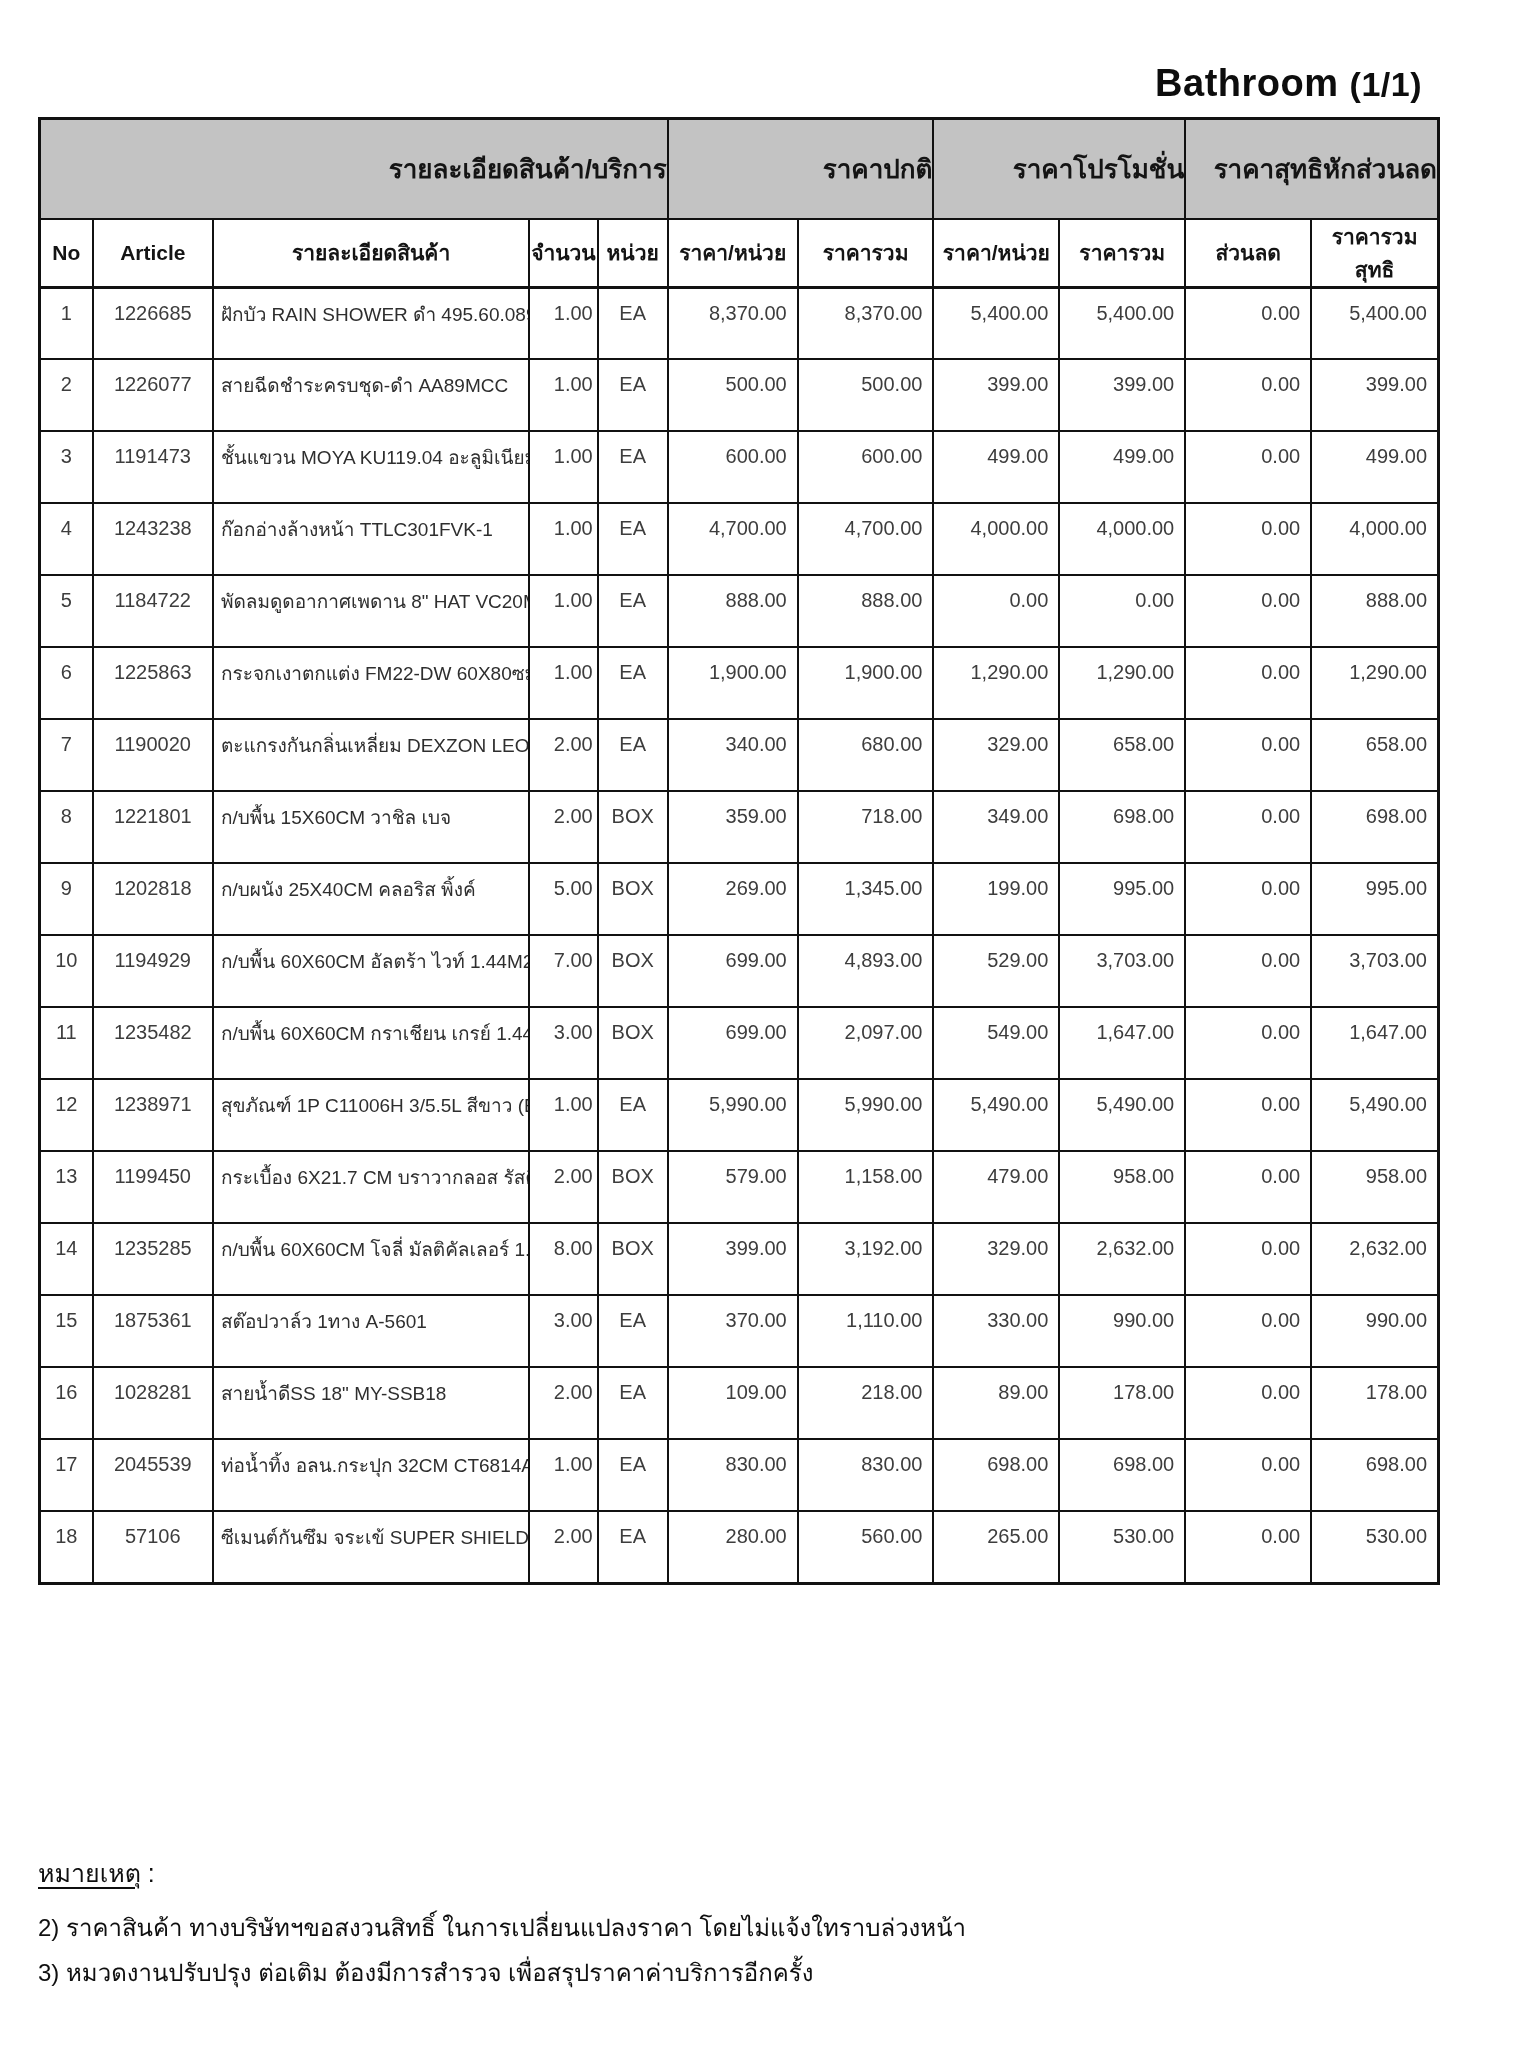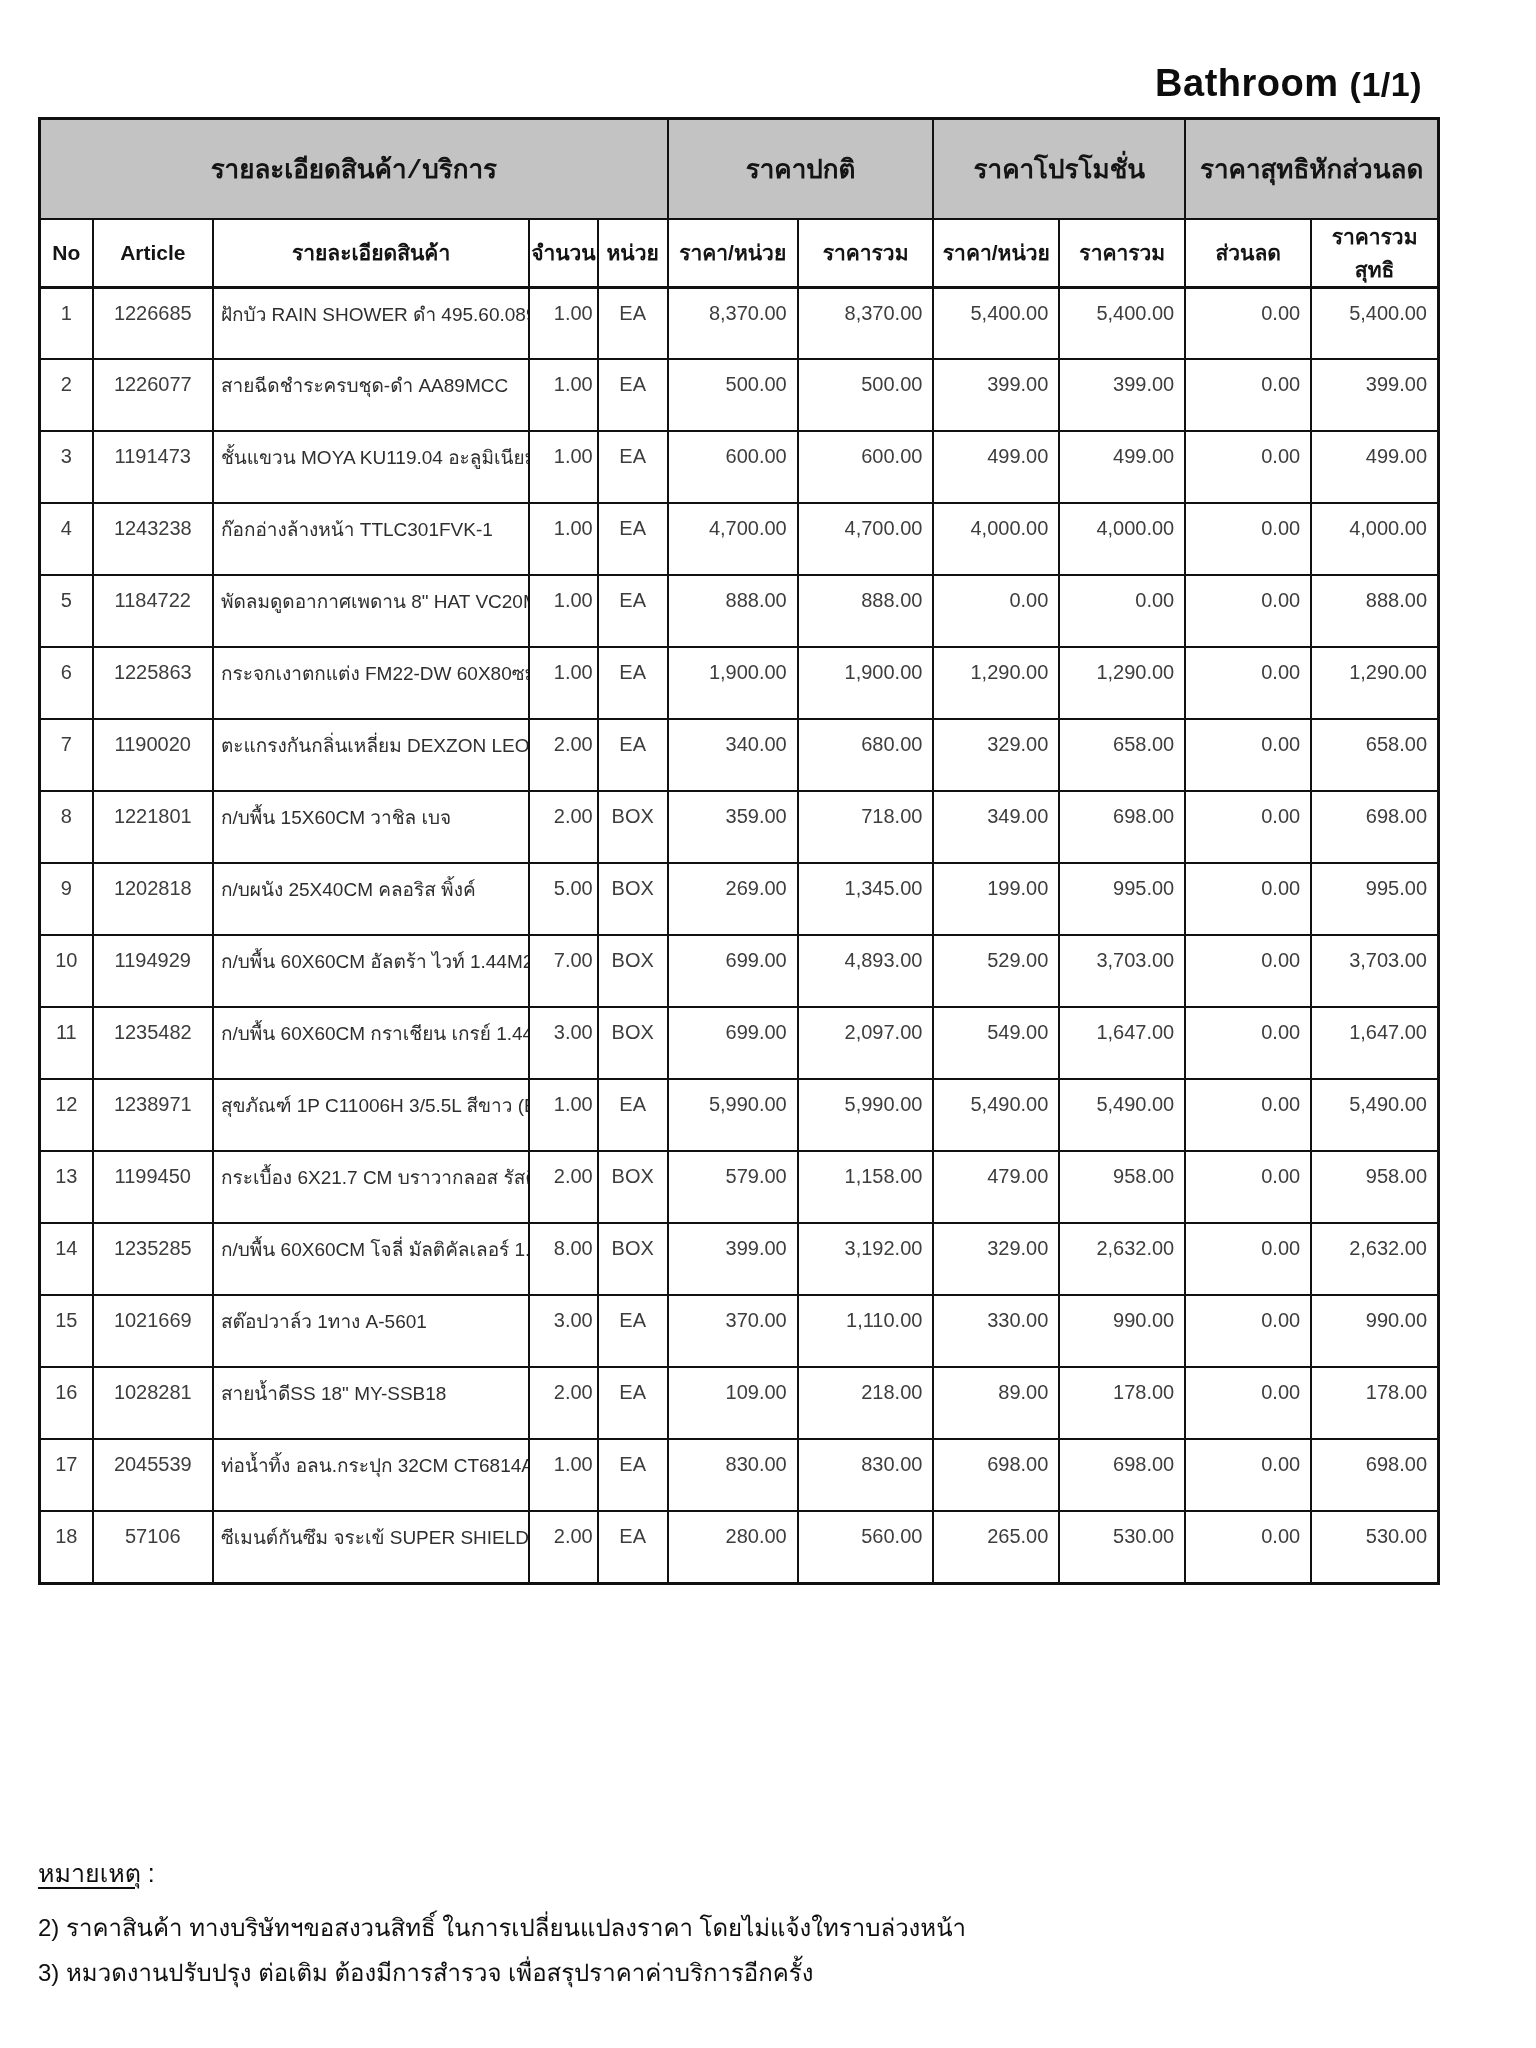--- a/index.html
+++ b/index.html
@@ -33,24 +33,23 @@
   }
   table.quote th, table.quote td {
     border: 2px solid #111111;
     overflow: hidden;
   }
   tr.group-row th {
     background: #c3c3c3;
     height: 100px;
     font-size: 26px;
     font-weight: 700;
-    text-align: center;
+    text-align: right;
     vertical-align: middle;
     color: #141414;
-    font-family: Liberation Mono, monospace;
   }
   tr.sub-row th {
     background: #ffffff;
     height: 64px;
     font-size: 21px;
     font-weight: 700;
     text-align: center;
     vertical-align: middle;
     color: #141414;
     border-bottom: 3px solid #111111;
@@ -316,21 +315,21 @@
           <td class="c-center">BOX</td>
           <td class="c-right">399.00</td>
           <td class="c-right">3,192.00</td>
           <td class="c-right">329.00</td>
           <td class="c-right">2,632.00</td>
           <td class="c-right">0.00</td>
           <td class="c-right">2,632.00</td>
         </tr>
         <tr>
           <td class="c-center">15</td>
-          <td class="c-center">1021669</td>
+          <td class="c-center">1875361</td>
           <td class="c-desc">สต๊อปวาล์ว 1ทาง A-5601</td>
           <td class="c-right c-qty">3.00</td>
           <td class="c-center">EA</td>
           <td class="c-right">370.00</td>
           <td class="c-right">1,110.00</td>
           <td class="c-right">330.00</td>
           <td class="c-right">990.00</td>
           <td class="c-right">0.00</td>
           <td class="c-right">990.00</td>
         </tr>

